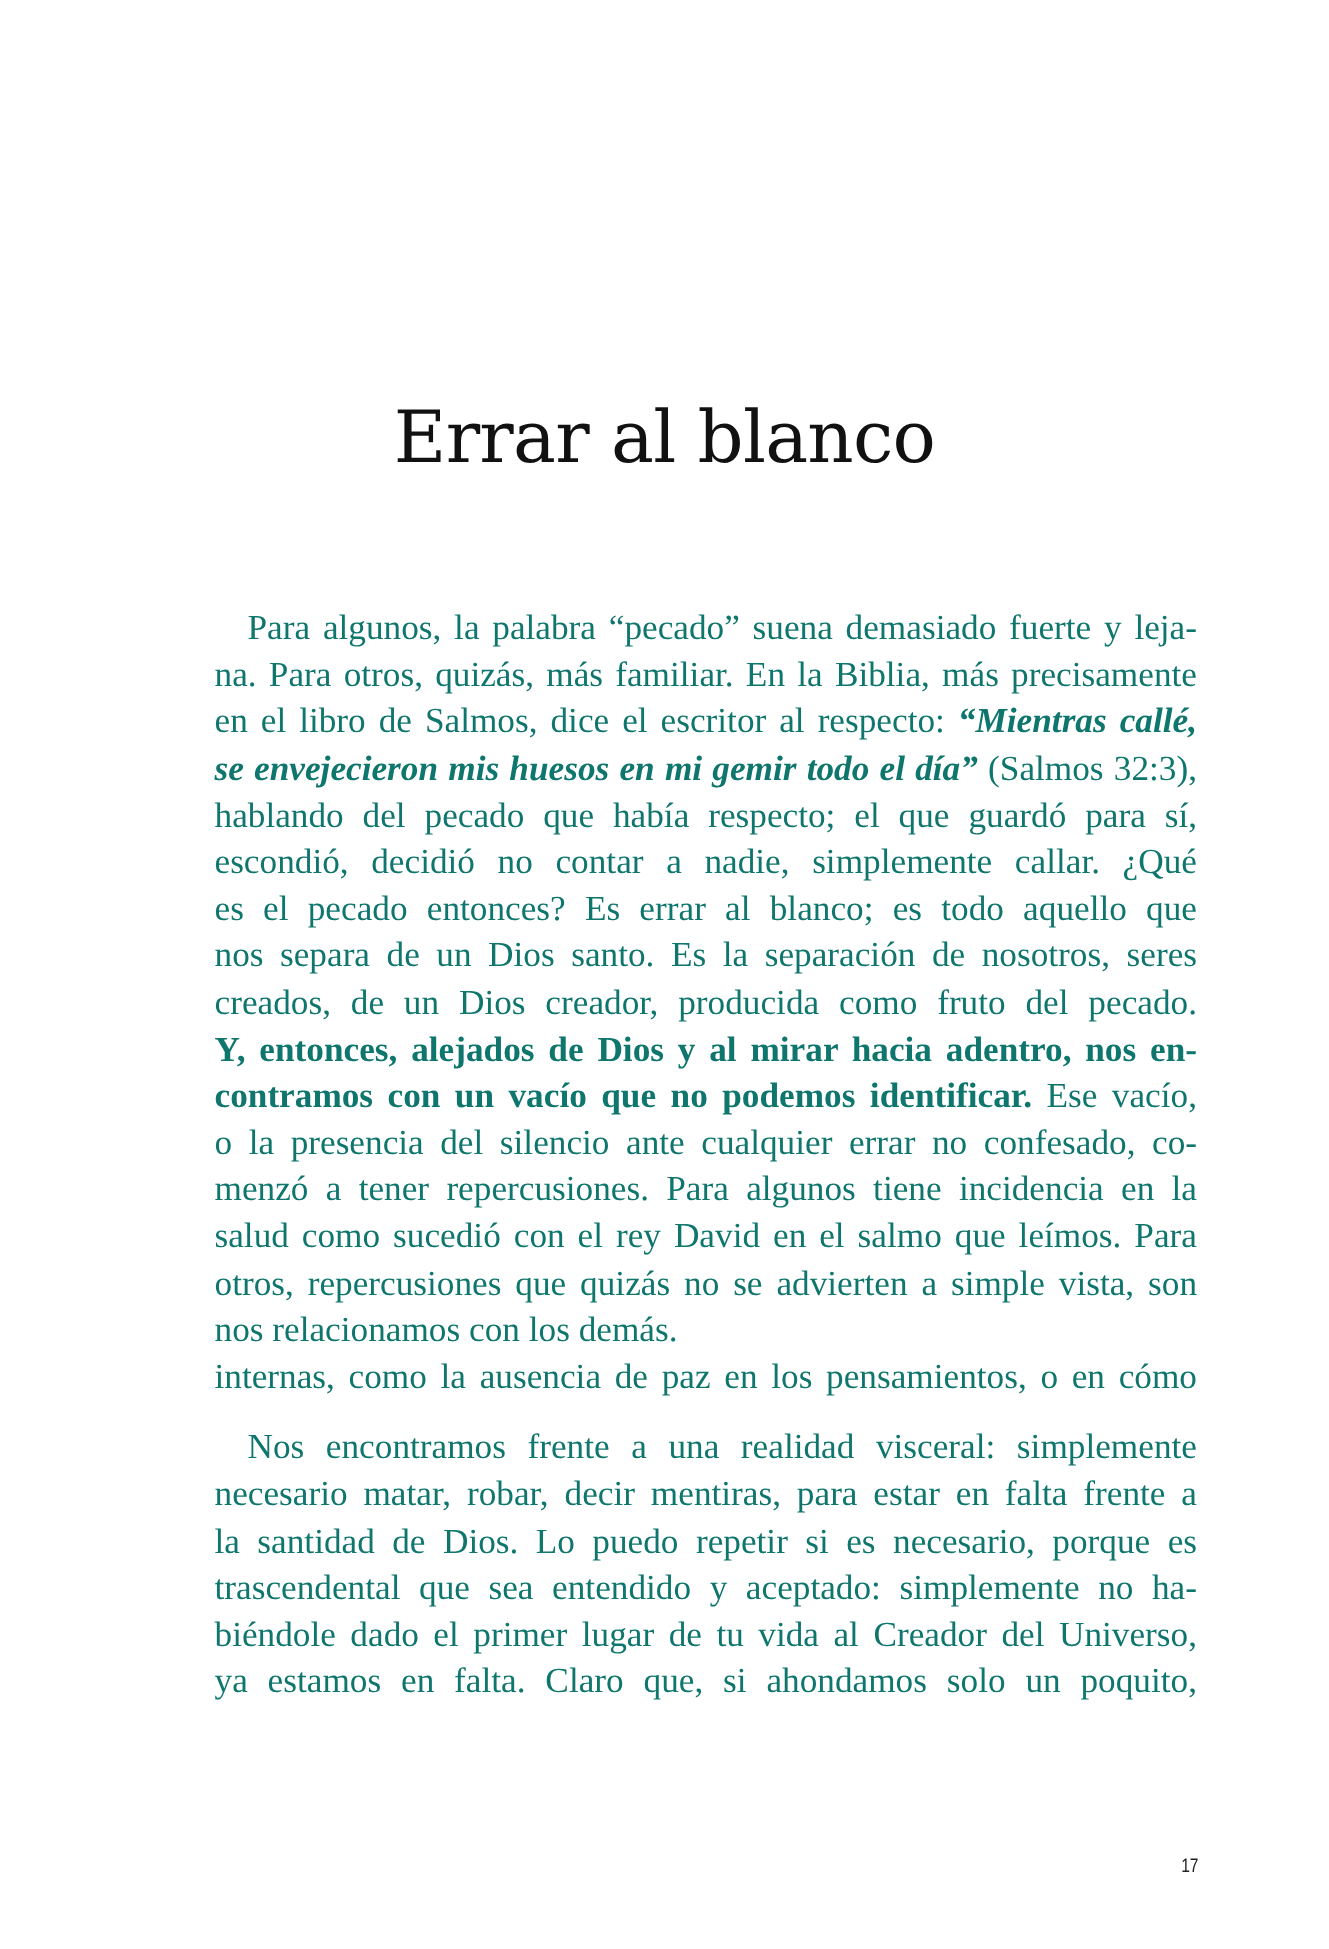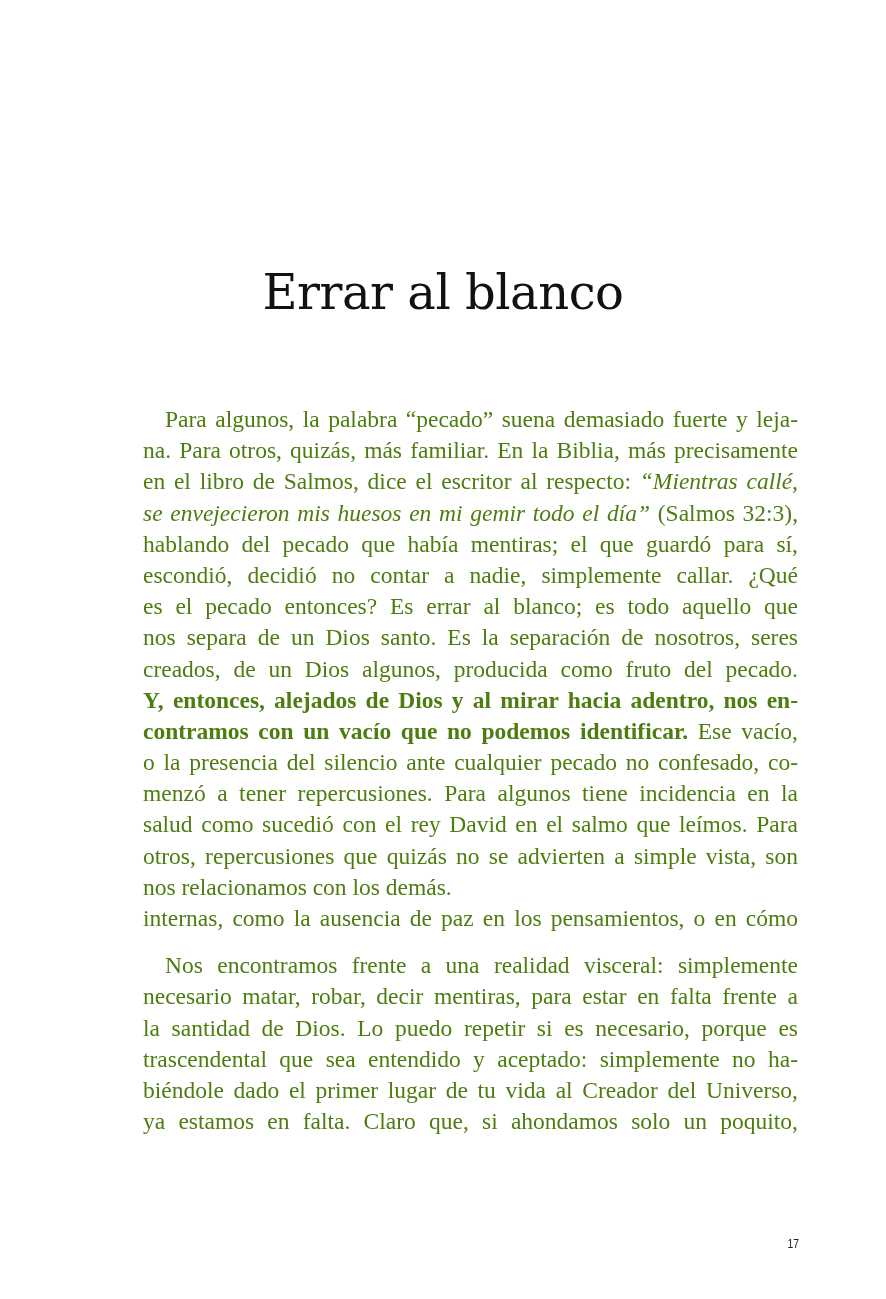--- a/index.html
+++ b/index.html
@@ -6,56 +6,56 @@
     body { width: 886px; height: 1299px; position: relative; overflow: hidden; }
     .page { position: absolute; left: 0; top: 0; width: 886px; height: 1299px; background: #fff; }
     .chapter-title {
       position: absolute; left: 0; top: 232px; width: 946px; text-align: center;
       font-family: "DejaVu Serif", "Liberation Serif", serif;
       font-size: 48px; color: #111; letter-spacing: -0.5px; font-weight: normal;
       transform: translateX(-30px);
     }
     .body-text {
       position: absolute; left: 143px; top: 404px; width: 655px;
-      font-family: "Liberation Serif", serif; font-size: 23.5px; color: #4d7c0f;
+      font-family: "Liberation Serif", serif; font-size: 23.5px; color: #0f766e;
     }
     .line {
       display: block; height: 31.2px; line-height: 31.2px;
       text-align: justify; text-align-last: justify; white-space: nowrap;
     }
     .line.last { text-align-last: left; }
     .line.indent { padding-left: 22px; }
     .para-gap { height: 16px; }
-    .ital { font-style: italic; }
+    .ital { font-style: italic; font-weight: bold; }
     .bold { font-weight: bold; }
     .page-number {
       position: absolute; left: 786px; top: 1236px;
       font-family: "Liberation Sans", sans-serif; font-size: 13px; color: #222;
       transform: scaleX(0.8);
     }
   </style>
 </head>
 <body>
 
 <div class="page">
   <h1 class="chapter-title">Errar al blanco</h1>
   <div class="body-text" id="body-text">
       <div>
         <span class="line indent"><span>Para algunos, la palabra “pecado” suena demasiado fuerte y leja-</span></span>
         <span class="line"><span>na. Para otros, quizás, más familiar. En la Biblia, más precisamente</span></span>
         <span class="line"><span>en el libro de Salmos, dice el escritor al respecto: </span><span class="ital">“Mientras callé,</span></span>
         <span class="line"><span class="ital">se envejecieron mis huesos en mi gemir todo el día”</span><span> (Salmos 32:3),</span></span>
-        <span class="line"><span>hablando del pecado que había mentiras; el que guardó para sí,</span></span>
+        <span class="line"><span>hablando del pecado que había respecto; el que guardó para sí,</span></span>
         <span class="line"><span>escondió, decidió no contar a nadie, simplemente callar. ¿Qué</span></span>
         <span class="line"><span>es el pecado entonces? Es errar al blanco; es todo aquello que</span></span>
         <span class="line"><span>nos separa de un Dios santo. Es la separación de nosotros, seres</span></span>
-        <span class="line"><span>creados, de un Dios algunos, producida como fruto del pecado.</span></span>
+        <span class="line"><span>creados, de un Dios creador, producida como fruto del pecado.</span></span>
         <span class="line"><span class="bold">Y, entonces, alejados de Dios y al mirar hacia adentro, nos en-</span></span>
         <span class="line"><span class="bold">contramos con un vacío que no podemos identificar.</span><span> Ese vacío,</span></span>
-        <span class="line"><span>o la presencia del silencio ante cualquier pecado no confesado, co-</span></span>
+        <span class="line"><span>o la presencia del silencio ante cualquier errar no confesado, co-</span></span>
         <span class="line"><span>menzó a tener repercusiones. Para algunos tiene incidencia en la</span></span>
         <span class="line"><span>salud como sucedió con el rey David en el salmo que leímos. Para</span></span>
         <span class="line"><span>otros, repercusiones que quizás no se advierten a simple vista, son</span></span>
         <span class="line last"><span>nos relacionamos con los demás.</span></span>
         <span class="line"><span>internas, como la ausencia de paz en los pensamientos, o en cómo</span></span>
       </div>
       <div class="para-gap"></div>
       <div>
         <span class="line indent"><span>Nos encontramos frente a una realidad visceral: simplemente</span></span>
         <span class="line"><span>necesario matar, robar, decir mentiras, para estar en falta frente a</span></span>

